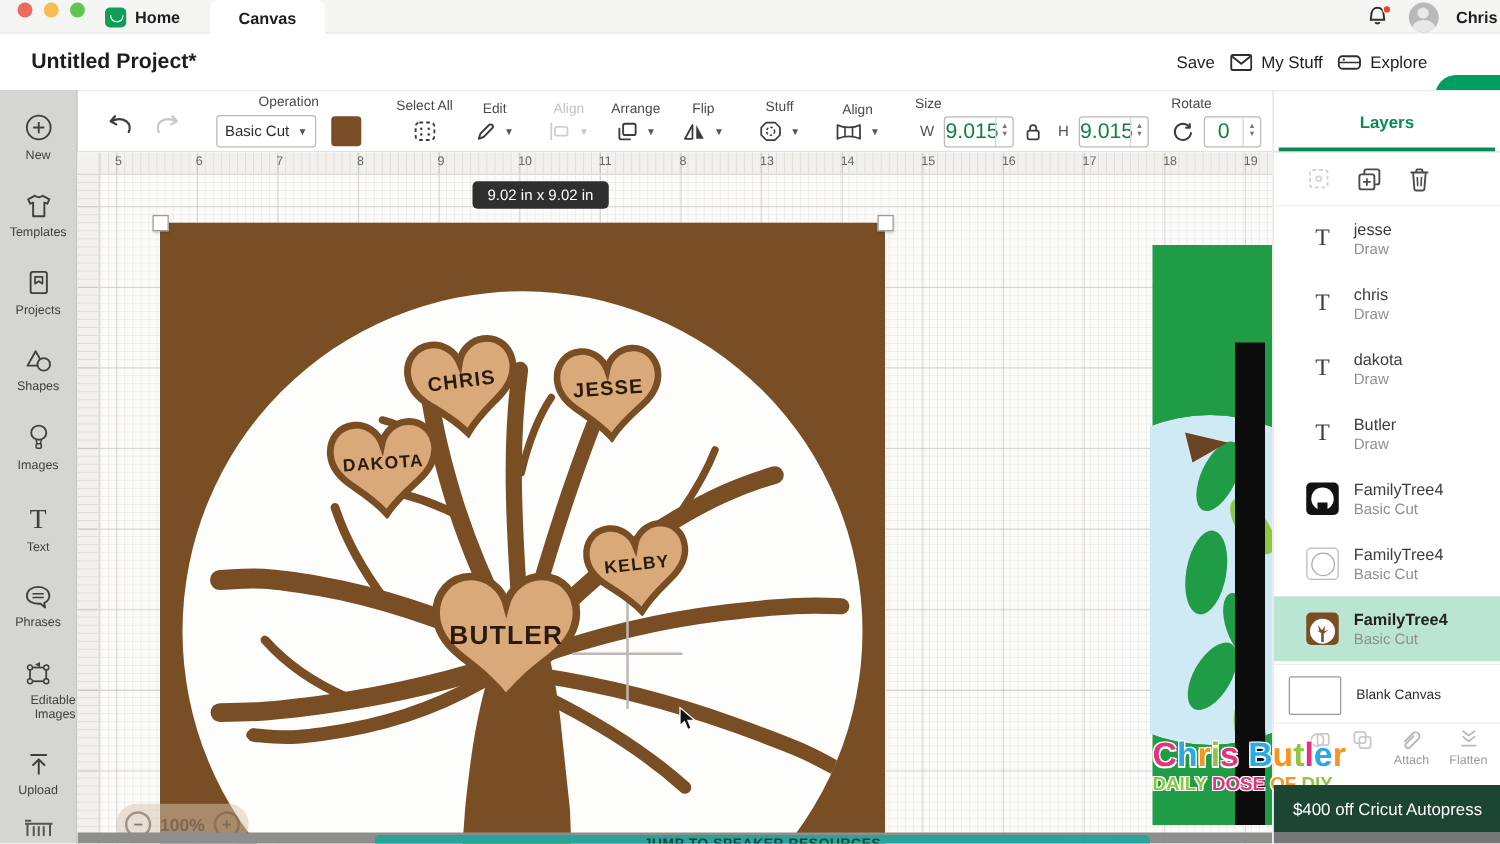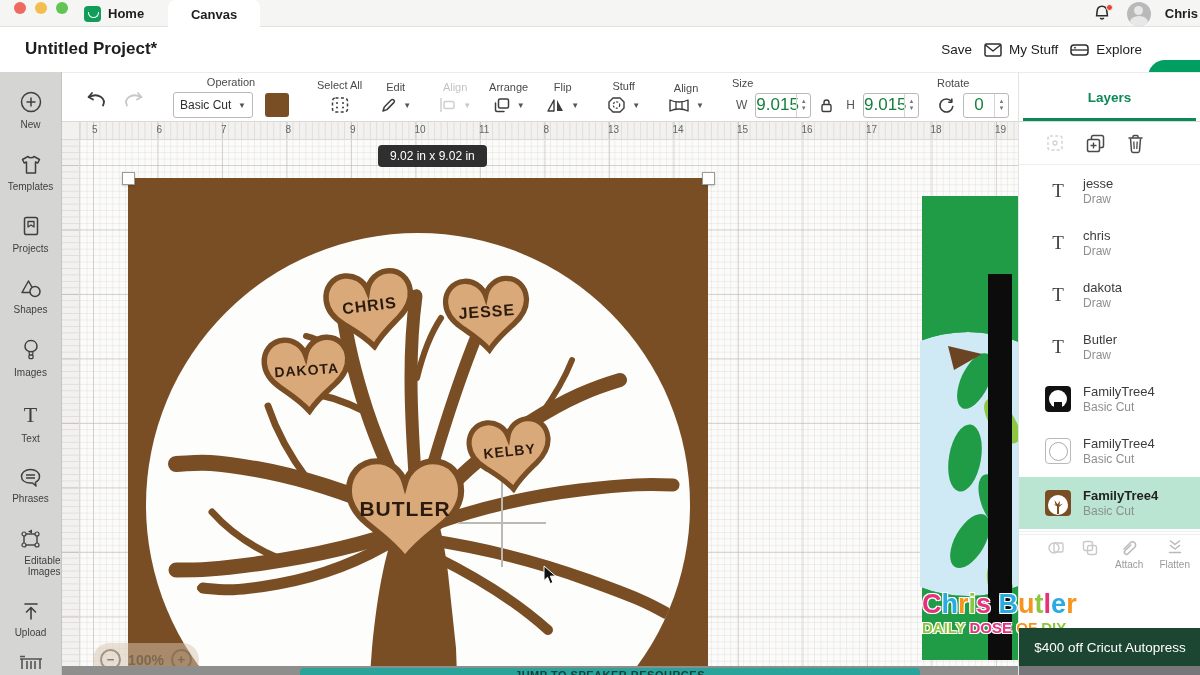--- a/index.html
+++ b/index.html
@@ -680,20 +680,24 @@
       <span class="licon">
           <span class="thumb brown"></span>
         </span>
       <div>
           <div class="lname">FamilyTree4</div>
           <div class="ltype">Basic Cut</div>
         </div>
     </div>
 
     <div class="divider-h"></div>
+    <div class="blank-row">
+      <span class="blank-thumb"></span>
+      <span class="blank-label">Blank Canvas</span>
+    </div>
 
     <div class="actions-row">
       <div class="action">
         <span class="icon">
             <svg width="18" height="18" viewBox="0 0 18 18">
               <circle cx="7" cy="9" r="5" fill="none" stroke="#c9c9c7" stroke-width="1.4"></circle>
               <rect x="7" y="4" width="9" height="9" rx="1.5" fill="none" stroke="#c9c9c7" stroke-width="1.4"></rect>
             </svg>
           </span>
       </div>

